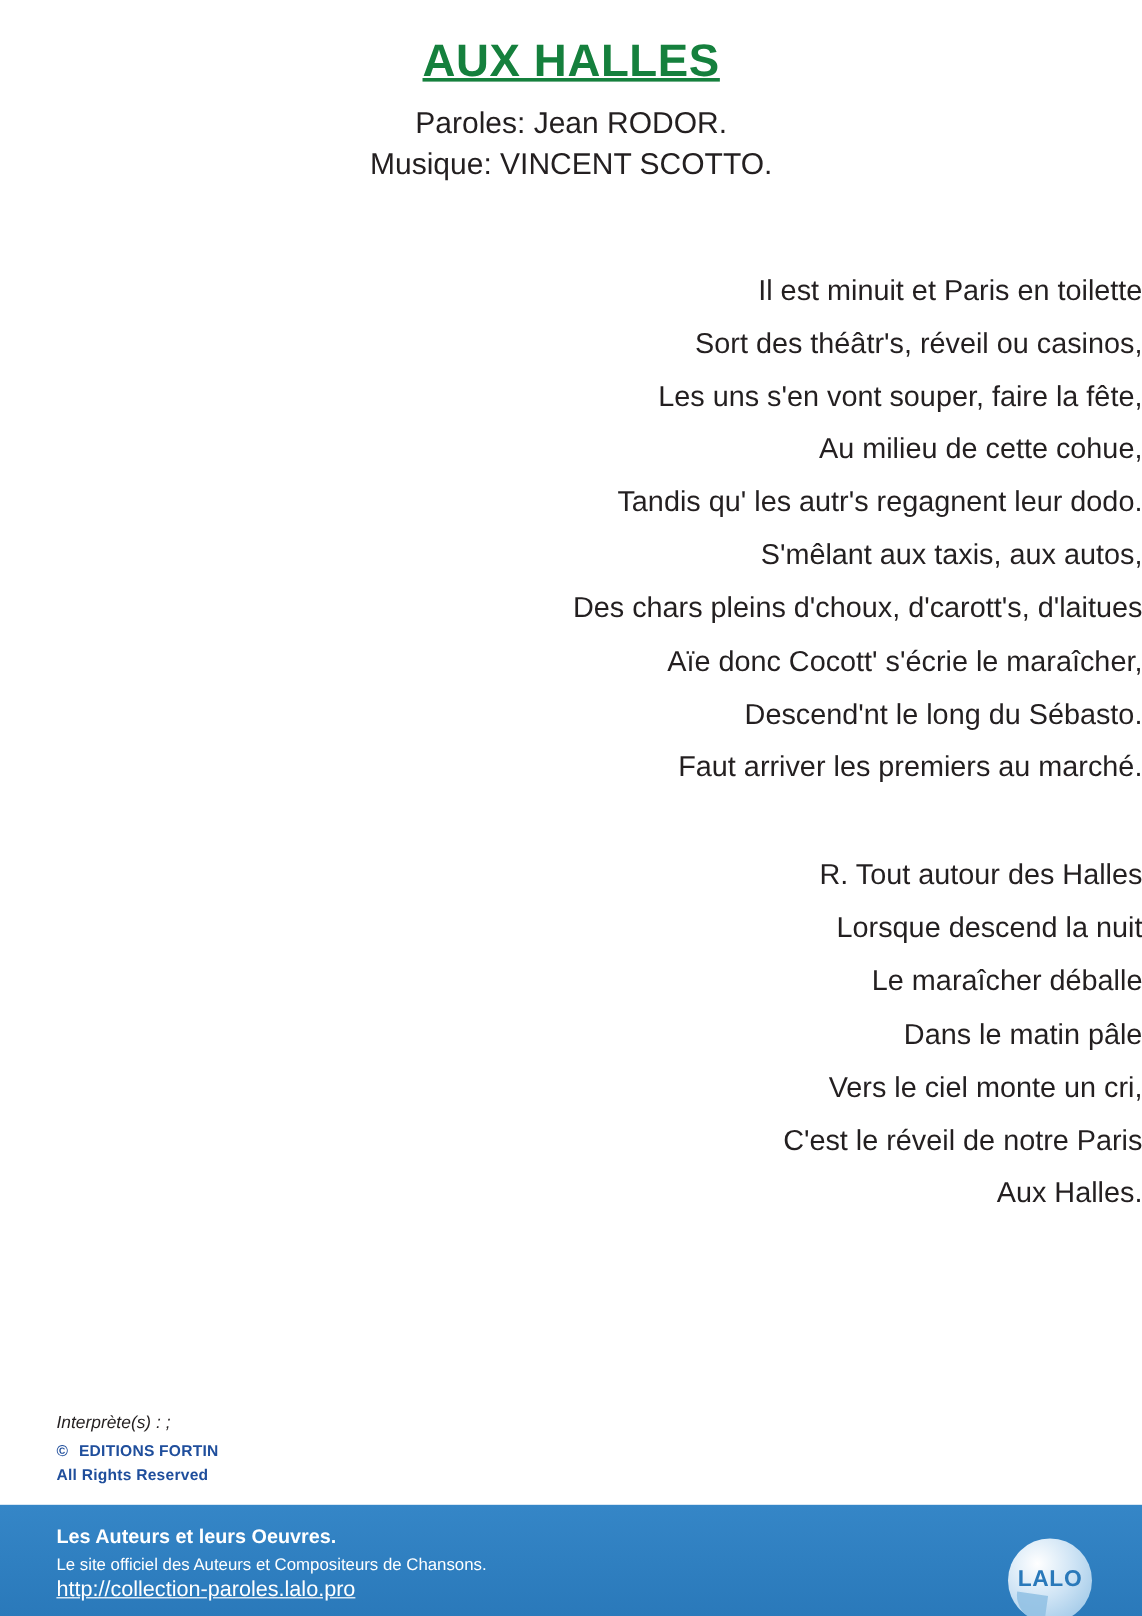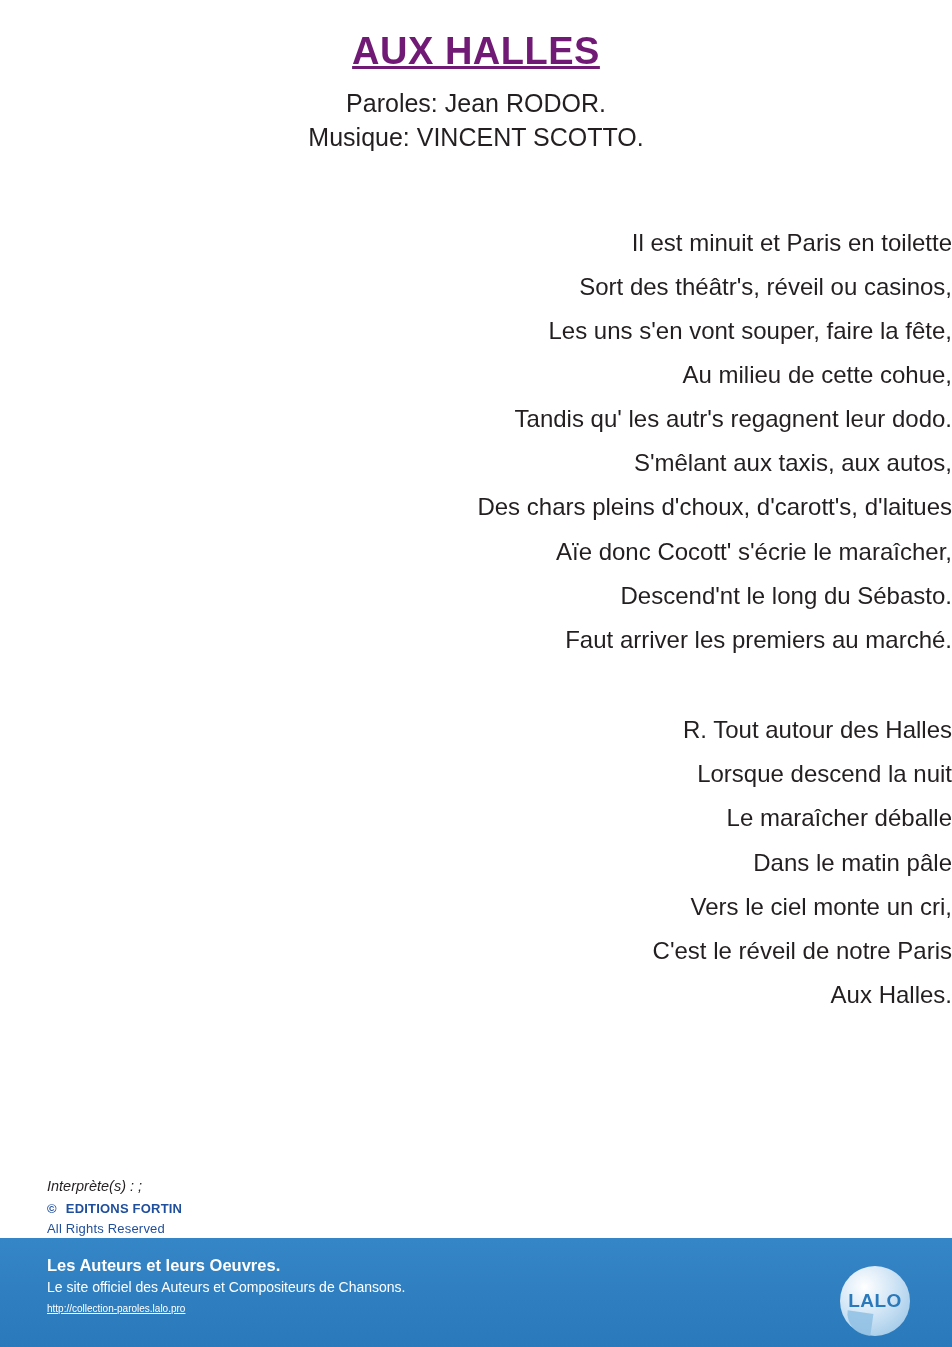--- a/index.html
+++ b/index.html
@@ -18,21 +18,21 @@
   .page {
     position: relative;
     width: 952px;
     height: 1347px;
     box-sizing: border-box;
   }
   .title {
     text-align: center;
     font-size: 38px;
     font-weight: bold;
-    color: #701a75;
+    color: #15803d;
     text-decoration: underline;
     margin: 0;
     padding-top: 30px;
     letter-spacing: 0.5px;
   }
   .credits {
     text-align: center;
     font-size: 25px;
     color: #231f20;
     margin-top: 14px;
@@ -72,30 +72,30 @@
     font-weight: bold;
     color: #1f4e9c;
     margin-bottom: 5px;
     letter-spacing: 0.2px;
   }
   .copyright-line .sym {
     margin-right: 9px;
   }
   .rights {
     font-size: 13px;
-    font-weight: normal;
+    font-weight: bold;
     color: #1f4e9c;
     letter-spacing: 0.2px;
   }
   .footer {
     position: absolute;
     left: 0;
     bottom: 0;
     width: 952px;
-    height: 109px;
+    height: 93px;
     background: #2f7fc1;
     background: linear-gradient(180deg, #3586c7 0%, #2a79ba 100%);
     color: #ffffff;
   }
   .footer-inner {
     position: relative;
     width: 100%;
     height: 100%;
   }
   .footer-text {
@@ -106,21 +106,21 @@
   .footer-title {
     font-size: 16.5px;
     font-weight: bold;
     margin-bottom: 4px;
   }
   .footer-sub {
     font-size: 14px;
     margin-bottom: 3px;
   }
   .footer-url {
-    font-size: 10px;
+    font-size: 18px;
     text-decoration: underline;
     color: #ffffff;
   }
   .logo {
     position: absolute;
     right: 42px;
     top: 28px;
     width: 70px;
     height: 70px;
   }

